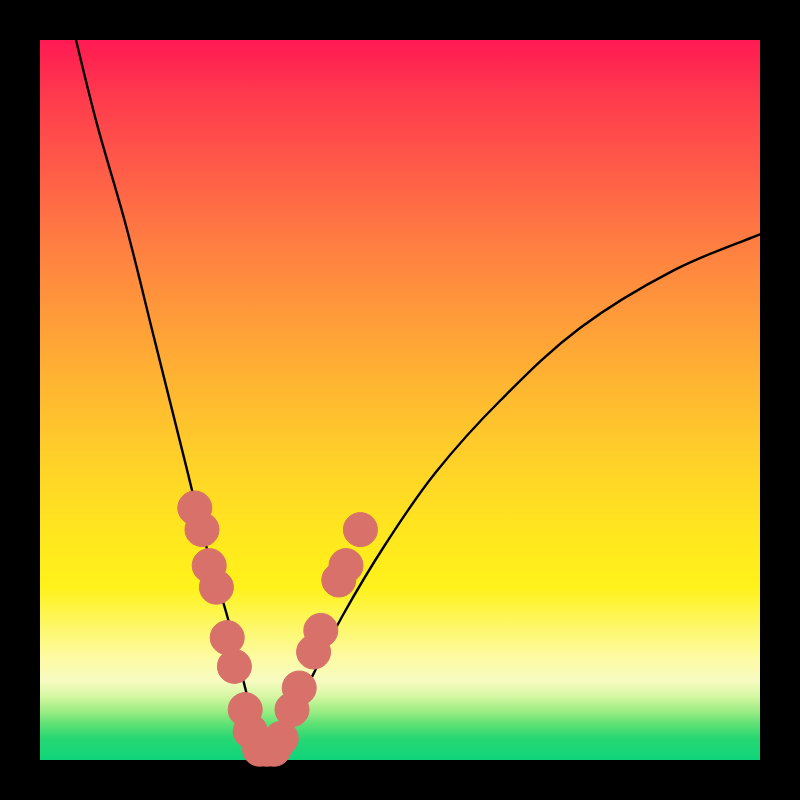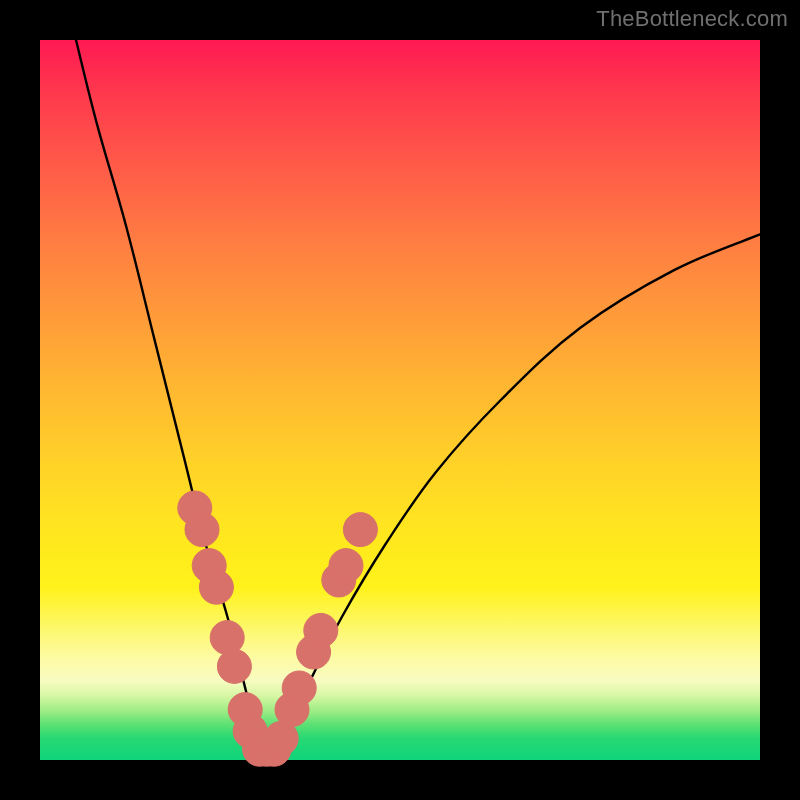--- a/index.html
+++ b/index.html
@@ -72,21 +72,20 @@
   }
   .dot {
     fill: #d87169;
     stroke: #d87169;
   }
 </style>
 </head>
 <body>
 
 <div class="outer">
-  <div class="watermark">TheBottleneck.com</div>
 
   <div class="plot-area"></div>
 
   <svg class="overlay" viewBox="0 0 720 720" preserveAspectRatio="none">
     <path class="curve" id="curve-path" d="M 36.0 0.0 C 39.9 15.6, 48.5 52.7, 57.6 86.4 C 66.7 120.1, 76.0 148.3, 86.4 187.2 C 96.8 226.1, 104.8 260.9, 115.2 302.4 C 125.6 343.9, 134.9 381.3, 144.0 417.6 C 153.1 453.9, 157.8 475.5, 165.6 504.0 C 173.4 532.5, 180.7 552.7, 187.2 576.0 C 193.7 599.3, 197.1 615.5, 201.6 633.6 C 206.1 651.7, 209.2 663.8, 212.4 676.8 C 215.6 689.8, 217.0 700.4, 219.6 705.6 C 222.2 710.8, 223.6 706.9, 226.8 705.6 C 230.0 704.3, 233.1 703.6, 237.6 698.4 C 242.1 693.2, 245.5 688.5, 252.0 676.8 C 258.5 665.1, 264.5 651.7, 273.6 633.6 C 282.7 615.5, 289.4 599.3, 302.4 576.0 C 315.4 552.7, 328.8 529.9, 345.6 504.0 C 362.4 478.1, 375.3 457.9, 396.0 432.0 C 416.7 406.1, 434.9 385.9, 460.8 360.0 C 486.7 334.1, 508.9 311.3, 540.0 288.0 C 571.1 264.7, 601.2 247.2, 633.6 230.4 C 666.0 213.6, 704.4 200.9, 720.0 194.4"></path>
     <g id="dots-group">
         <circle cx="154.8" cy="468.0" r="17.0" class="dot"></circle>
         <circle cx="162.0" cy="489.6" r="17.0" class="dot"></circle>
         <circle cx="169.2" cy="525.6" r="17.0" class="dot"></circle>
         <circle cx="176.4" cy="547.2" r="17.0" class="dot"></circle>

